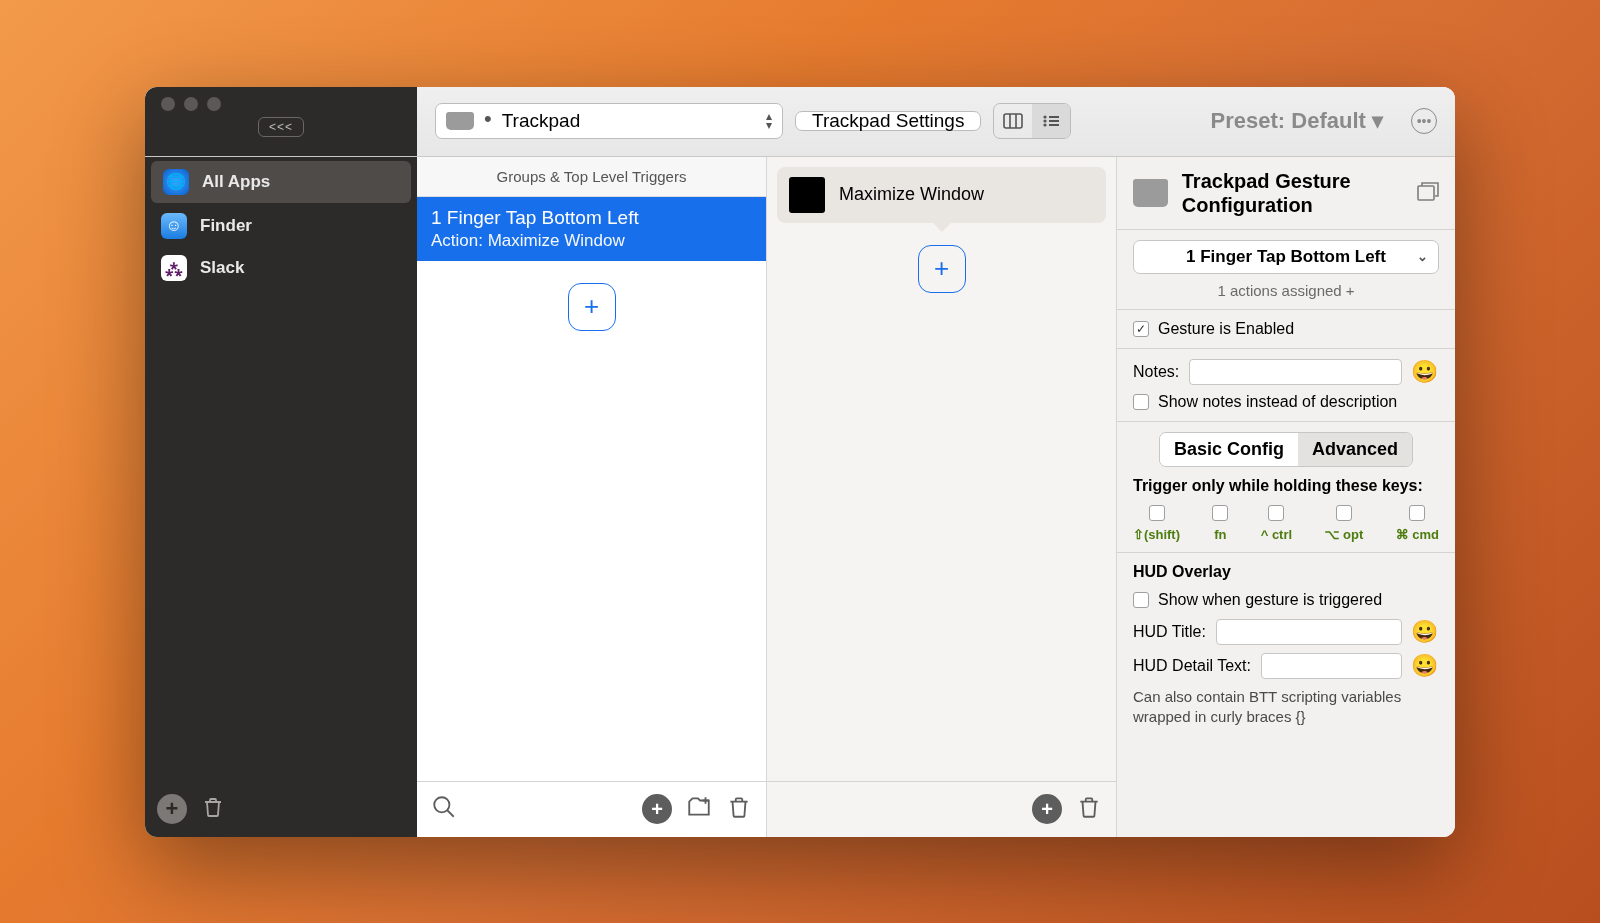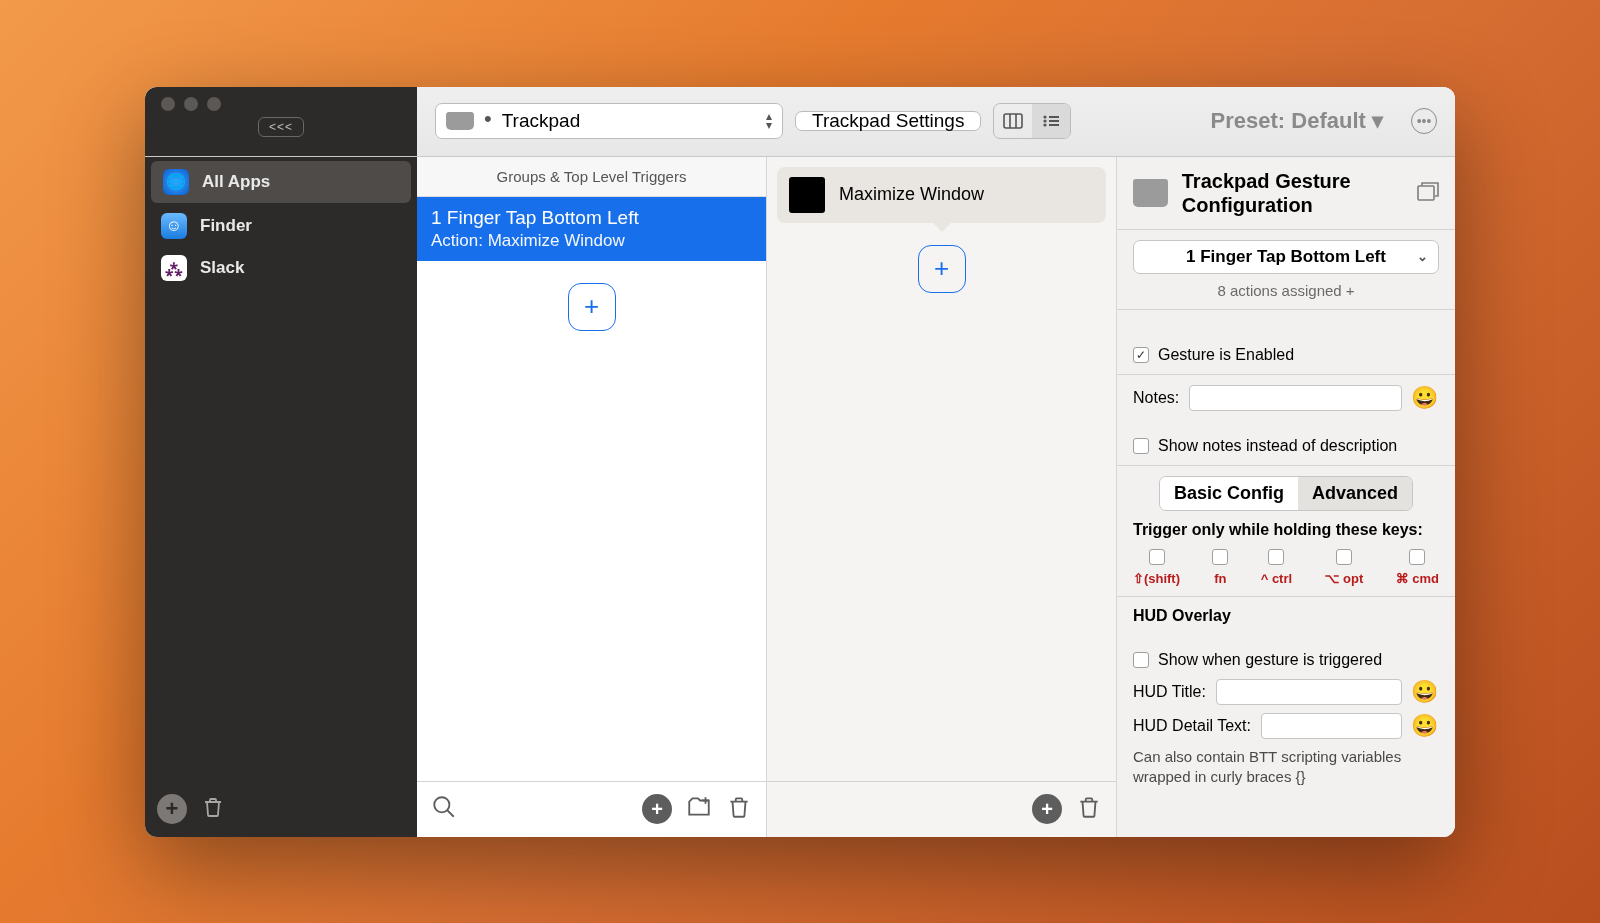--- a/index.html
+++ b/index.html
@@ -94,32 +94,32 @@
 .inspector{flex:1;background:#f2f1ef;display:flex;flex-direction:column;min-width:0;}
 .insp-scroll{flex:1;overflow:auto;padding:0 0 12px;}
 .insp-head{display:flex;align-items:center;gap:14px;padding:12px 16px;}
 .insp-head .device-icon{width:48px;height:28px;}
 .insp-title{font-size:20px;font-weight:700;line-height:24px;}
 .window-stack{margin-left:auto;color:#7d7d7d;}
 .section{padding:10px 16px;border-top:1px solid #d5d3d0;}
 .sel-dd{width:100%;height:34px;background:#fff;border:1px solid #c6c6c6;border-radius:7px;display:flex;align-items:center;padding:0 12px;font-size:17px;font-weight:600;justify-content:center;position:relative;}
 .sel-dd .caret{position:absolute;right:10px;color:#555;font-size:13px;}
 .center-small{text-align:center;font-size:15px;color:#6a6a6a;margin-top:8px;}
-.chk-row{display:flex;align-items:center;gap:9px;font-size:16px;margin-top:26px;}
+.chk-row{display:flex;align-items:center;gap:9px;font-size:16px;}
 .chk{width:16px;height:16px;border:1px solid #9f9f9f;border-radius:3px;background:#fff;display:inline-flex;align-items:center;justify-content:center;font-size:12px;color:#333;}
 .chk.checked::after{content:"✓";}
 .field-row{display:flex;align-items:center;gap:10px;font-size:16px;margin-bottom:8px;}
 .tf{flex:1;height:26px;background:#fff;border:1px solid #c6c6c6;border-radius:4px;}
 .emoji{font-size:22px;}
 .seg-tabs{display:flex;border:1px solid #c6c6c6;border-radius:7px;overflow:hidden;width:max-content;margin:0 auto 10px;}
 .seg-tabs>div{padding:6px 14px;font-size:18px;font-weight:600;background:#e4e2df;}
 .seg-tabs>.act{background:#fff;}
 .label-bold{font-size:16px;font-weight:700;margin-bottom:10px;}
 .mods{display:flex;justify-content:space-between;gap:6px;}
-.mod{display:flex;flex-direction:column;align-items:center;gap:6px;font-size:13px;font-weight:600;color:#b91c1c;}
+.mod{display:flex;flex-direction:column;align-items:center;gap:6px;font-size:13px;font-weight:600;color:#4d7c0f;}
 .small-note{font-size:15px;color:#4a4a4a;line-height:20px;}
 </style>
 </head>
 <body>
 
 <div class="window">
 
   <div class="title-row">
     <div class="tl">
       <div class="traffic">
@@ -247,21 +247,21 @@
                 <path d="M5 5V2h16v13h-3"></path>
               </svg>
           </span>
         </div>
 
         <div class="section">
           <div class="sel-dd">
             <span>1 Finger Tap Bottom Left</span>
             <span class="caret">⌄</span>
           </div>
-          <div class="center-small">8 actions assigned +</div>
+          <div class="center-small">1 actions assigned +</div>
         </div>
 
         <div class="section">
           <div class="chk-row">
             <span class="chk checked"></span>
             <span>Gesture is Enabled</span>
           </div>
         </div>
 
         <div class="section">

